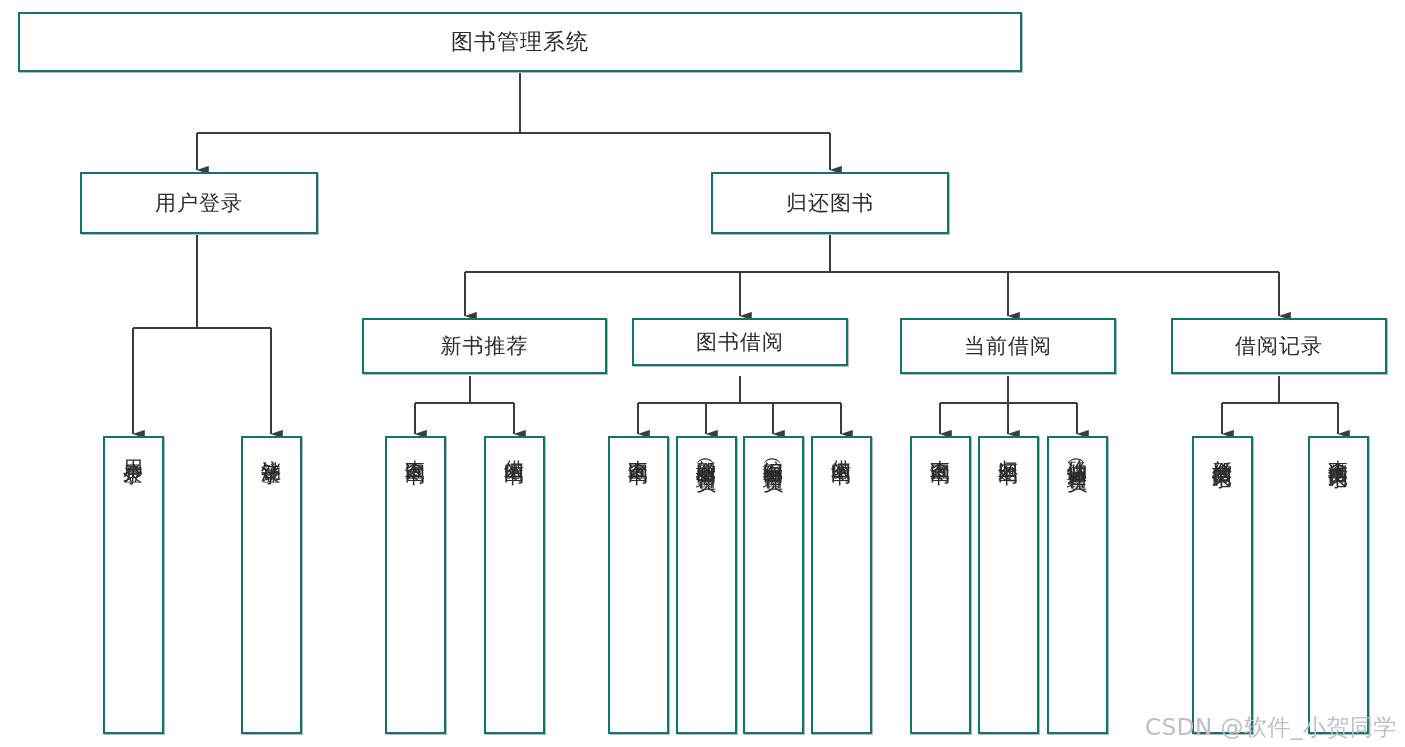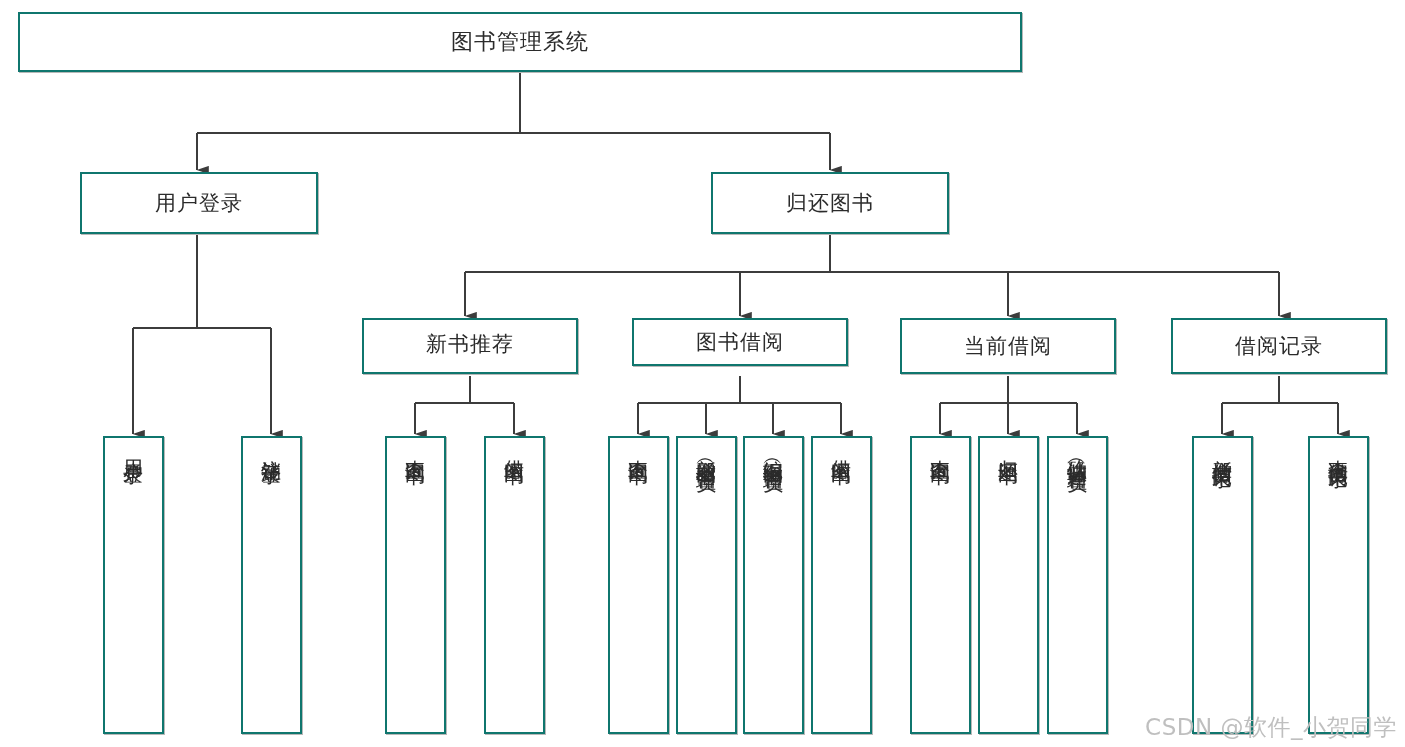--- a/index.html
+++ b/index.html
@@ -129,21 +129,21 @@
     <span class="label">图书管理系统</span>
   </div>
 
   <div class="node" style="left:80px; top:172px; width:238px; height:62px;">
     <span class="label">用户登录</span>
   </div>
   <div class="node" style="left:711px; top:172px; width:238px; height:62px;">
     <span class="label">归还图书</span>
   </div>
 
-  <div class="node" style="left:362px; top:318px; width:216px; height:56px;font-family:Liberation Mono, monospace;">
+  <div class="node" style="left:362px; top:318px; width:245px; height:56px;">
     <span class="label">新书推荐</span>
   </div>
   <div class="node" style="left:632px; top:318px; width:216px; height:48px;">
     <span class="label">图书借阅</span>
   </div>
   <div class="node" style="left:900px; top:318px; width:216px; height:56px;">
     <span class="label">当前借阅</span>
   </div>
   <div class="node" style="left:1171px; top:318px; width:216px; height:56px;">
     <span class="label">借阅记录</span>

